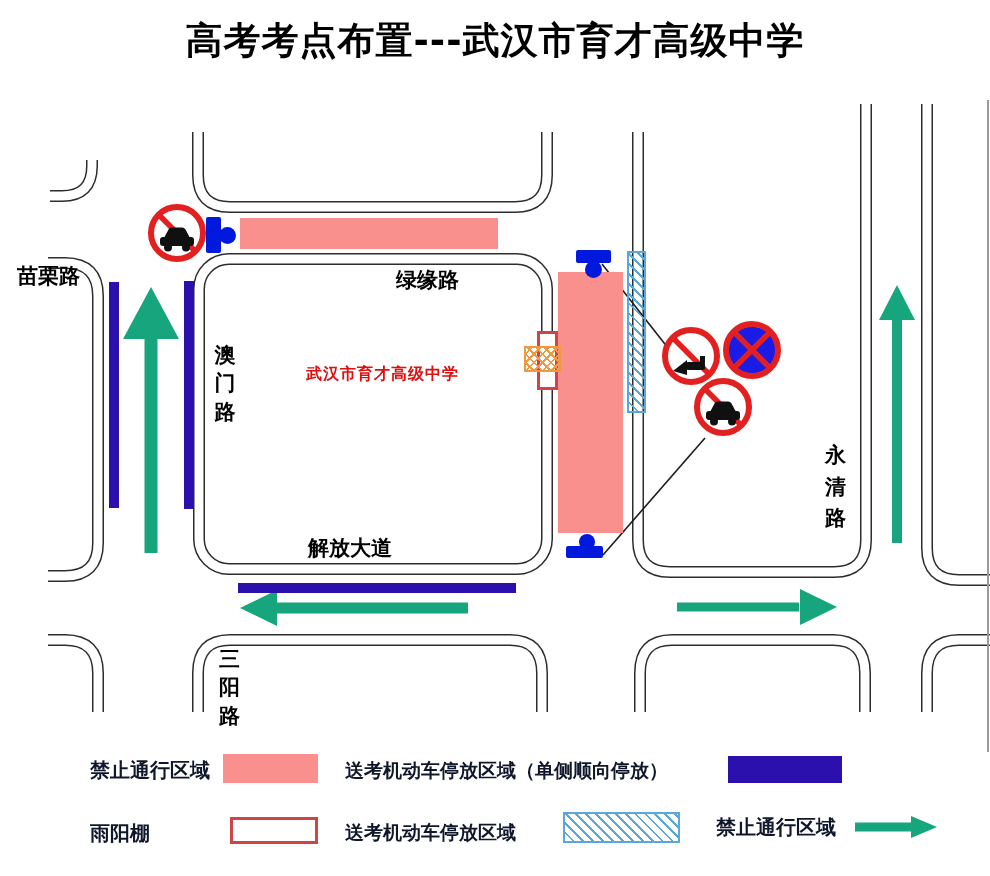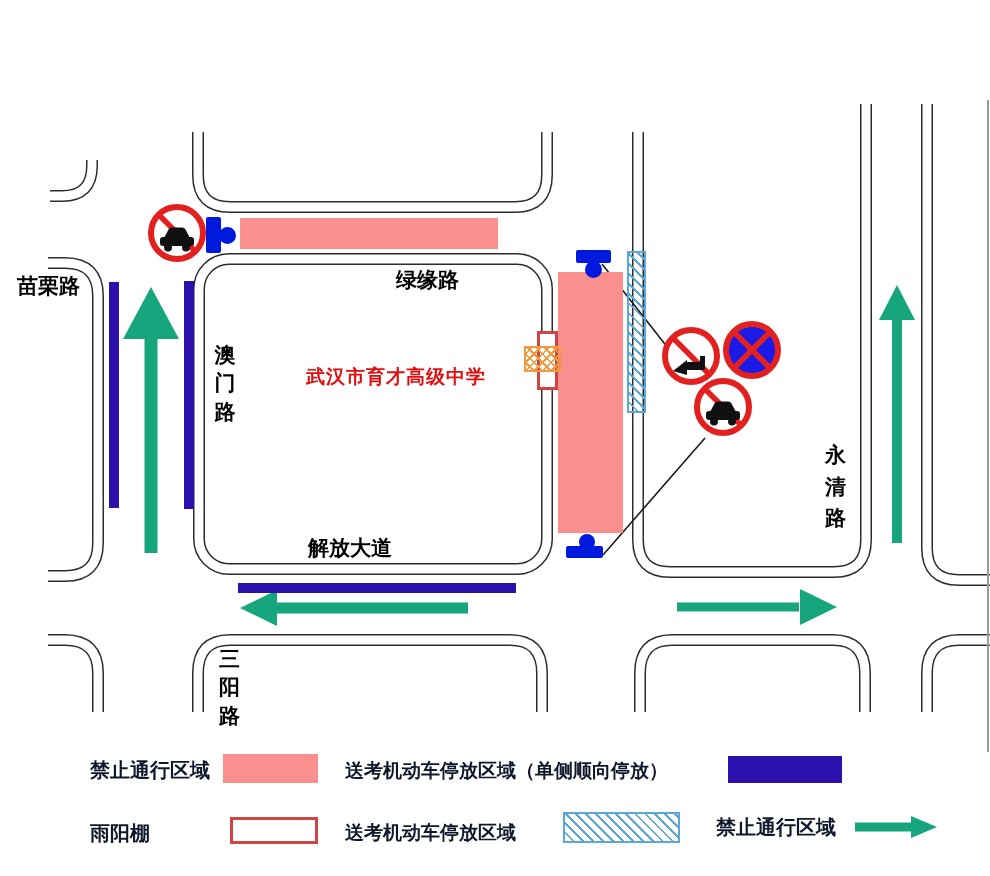--- a/index.html
+++ b/index.html
@@ -26,39 +26,40 @@
   .hatch-blue{border:2px solid var(--hatch-blue);
       background:repeating-linear-gradient(45deg,transparent 0 5px,var(--hatch-blue) 5px 7px);}
   .gate-orange{border:2px solid var(--orange);
       background:repeating-linear-gradient(45deg,transparent 0 4px,var(--orange) 4px 6px),
                  repeating-linear-gradient(-45deg,transparent 0 4px,var(--orange) 4px 6px);}
   .shelter{border:3px solid var(--shelter-red);background:#fff;}
 
   .road-label{position:absolute;font-size:21px;font-weight:900;color:#000;white-space:nowrap;}
   .road-label.vert{white-space:normal;width:24px;word-break:break-all;line-height:1.35;}
   .road-label.vert.wide{line-height:1.5;}
-  .school-name{position:absolute;font-size:19px;font-weight:900;color:var(--red-text);
+  .school-name{position:absolute;font-size:16px;font-weight:900;color:var(--red-text);
                letter-spacing:1px;white-space:nowrap;}
 
   .legend-label{position:absolute;font-size:20px;font-weight:900;color:#0f172a;white-space:nowrap;}
   .legend-label.long{font-size:19px;}
 
   .sign{position:absolute;width:60px;height:60px;}
   .sign svg{width:100%;height:100%;display:block;}
   .sign-bg{fill:#fff;}
   .sign-ring{fill:none;stroke:var(--sign-red);stroke-width:6;}
   .sign-diag{stroke:var(--sign-red);stroke-width:5.5;}
   .sign-blue{fill:var(--stop-blue);}
   .glyph{fill:#101010;}
 </style>
 </head>
 <body>
 
 <div class="stage">
 
+  <div class="title">高考考点布置---武汉市育才高级中学</div>
 
   <svg class="roadnet" viewBox="0 0 990 876">
     <defs>
       <path id="p-nw" d="M50 196 H62 Q92 196 92 166 V160"></path>
       <path id="p-sw" d="M48 263 H65 Q98 263 98 296 V543 Q98 576 65 576 H48"></path>
       <path id="p-nm" d="M198 132 V175 Q198 207 230 207 H515 Q547 207 547 175 V132"></path>
       <rect id="p-school" x="199" y="259" width="348" height="310" rx="30"></rect>
       <path id="p-em" d="M638 132 V540 Q638 572 670 572 H834 Q866 572 866 540 V104"></path>
       <path id="p-ne" d="M927 104 V548 Q927 580 959 580 H995"></path>
       <path id="p-sfl" d="M48 640 H65 Q98 640 98 673 V712"></path>
@@ -182,21 +183,21 @@
       <g class="glyph">
         <path d="M17 35 L21.5 26.5 Q22.5 24.5 25 24.5 H35 Q37.5 24.5 38.5 26.5 L43 35 Z"></path>
         <rect x="13" y="34" width="34" height="9" rx="3"></rect>
         <circle cx="21" cy="44.5" r="4"></circle>
         <circle cx="39" cy="44.5" r="4"></circle>
       </g>
       <circle class="sign-ring" cx="30" cy="30" r="26"></circle>
     </svg>
   </div>
 
-  <div class="road-label" style="left:17px;top:272px;">苗栗路</div>
+  <div class="road-label" style="left:17px;top:262px;">苗栗路</div>
   <div class="road-label" style="left:396px;top:266px;">绿缘路</div>
   <div class="road-label vert" style="left:213px;top:341px;text-align:center;">澳门路</div>
   <div class="road-label" style="left:308px;top:534px;">解放大道</div>
   <div class="road-label vert" style="left:219px;top:645px;">三阳路</div>
   <div class="road-label vert wide" style="left:825px;top:440px;">永清路</div>
   <div class="school-name" style="left:306px;top:364px;">武汉市育才高级中学</div>
 
   <div>
     <div class="legend-label" style="left:90px;top:757px;">禁止通行区域</div>
     <div class="abs pink-zone" style="left:223px;top:754px;width:95px;height:29px;"></div>

